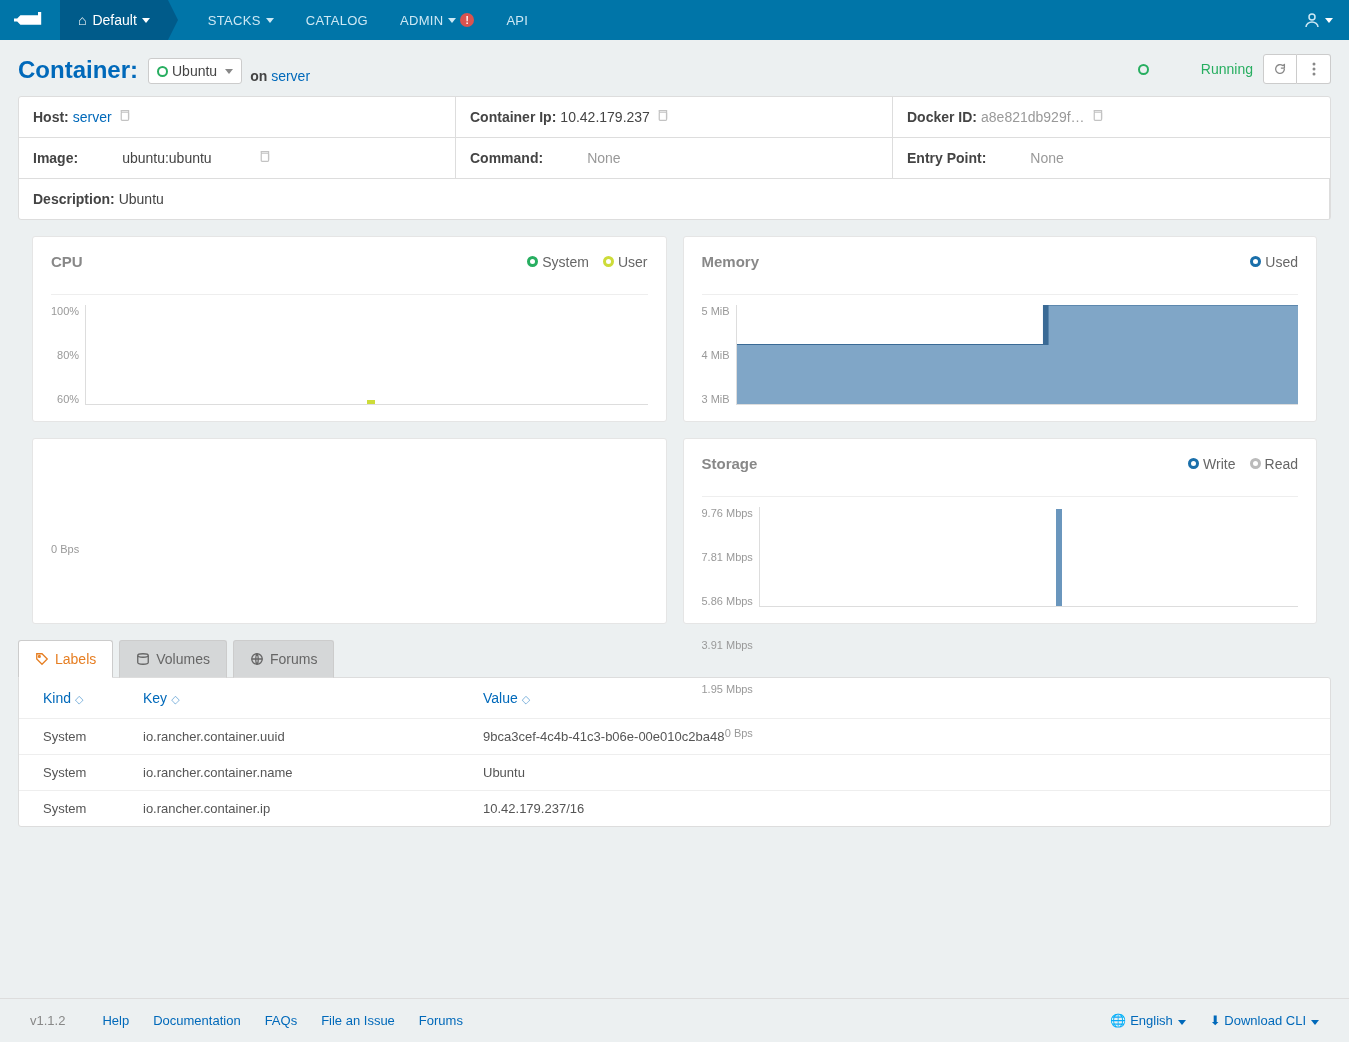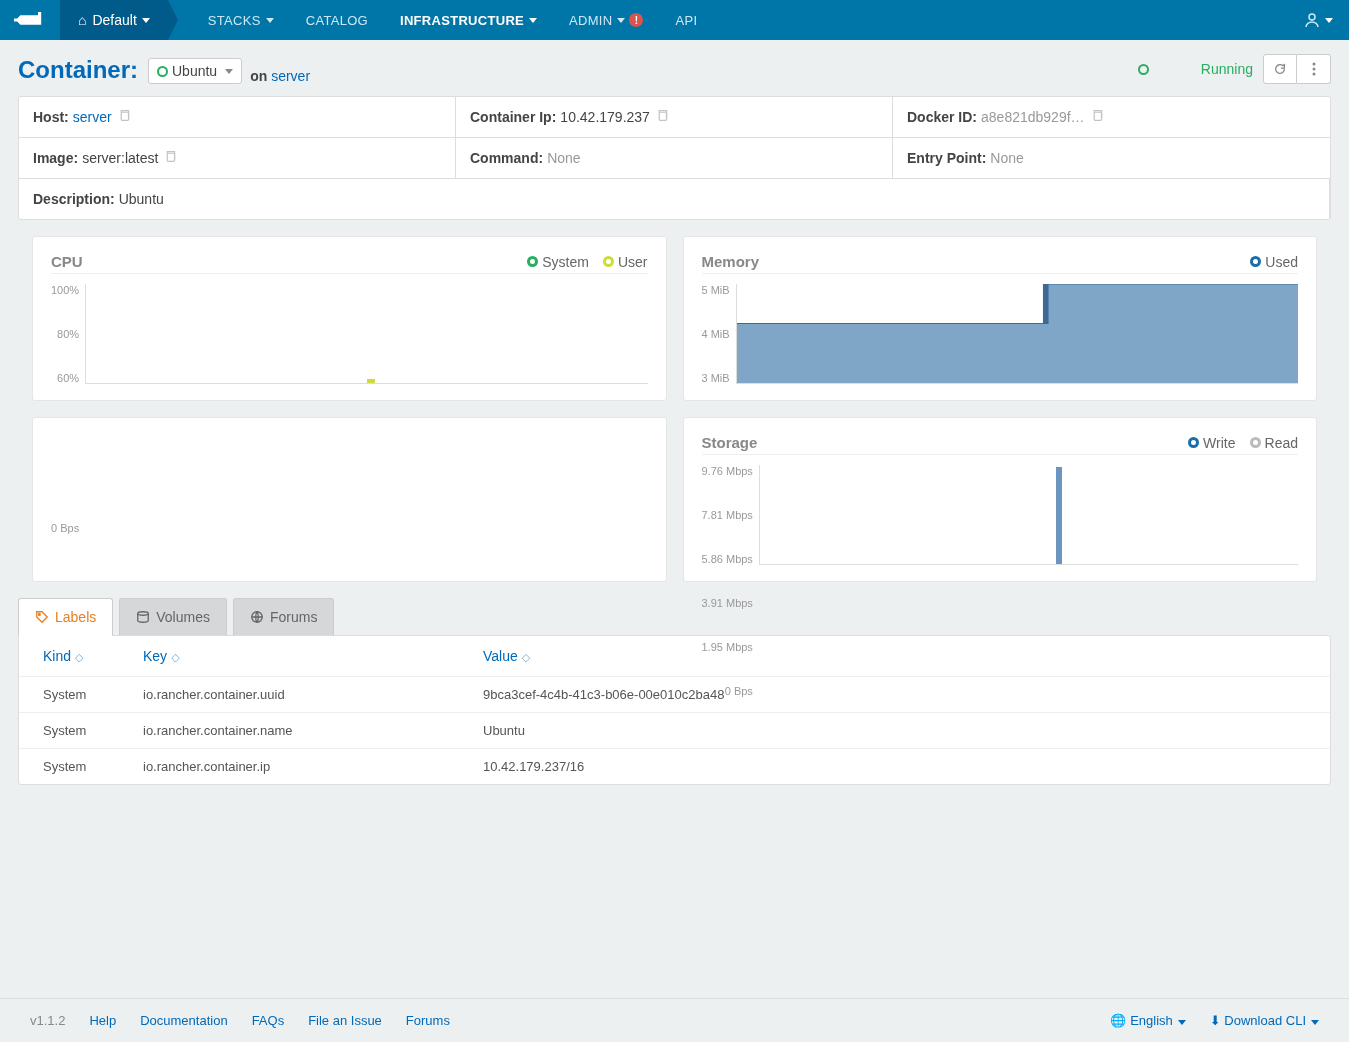--- a/index.html
+++ b/index.html
@@ -34,31 +34,31 @@
 .btn-group { display: flex; }
 .btn-icon { background: #fff; border: 1px solid #ccc; width: 34px; height: 30px; display: flex; align-items: center; justify-content: center; cursor: pointer; }
 .btn-icon:first-child { border-radius: 3px 0 0 3px; }
 .btn-icon:last-child { border-radius: 0 3px 3px 0; border-left: none; }
 
 
 .info-grid { background: #fff; border: 1px solid #ddd; border-radius: 3px; display: grid; grid-template-columns: 1fr 1fr 1fr; margin-bottom: 16px; }
 .info-cell { padding: 12px 14px; border-right: 1px solid #ddd; border-bottom: 1px solid #ddd; display: flex; align-items: center; }
 .info-cell:nth-child(3n) { border-right: none; }
 .info-cell.full { grid-column: 1 / -1; border-bottom: none; }
-.info-cell.row2 { border-bottom: 1px solid #ddd; }
+.info-cell.row2 { border-bottom: 1px solid #ddd; gap: 40px; }
 .info-label { font-weight: 600; color: #444; margin-right: 4px; }
 .info-value { color: #444; }
 .info-value.muted { color: #999; }
 .copy-icon { margin-left: 6px; cursor: pointer; opacity: 0.5; }
 .copy-icon svg { width: 13px; height: 13px; }
 
 
 .charts { display: grid; grid-template-columns: 1fr 1fr; gap: 16px; padding: 0 14px; margin-bottom: 16px; }
 .chart-card { background: #fff; border: 1px solid #e5e5e5; border-radius: 3px; padding: 16px 18px; }
-.chart-header { display: flex; align-items: center; border-bottom: 1px solid #eee; padding-bottom: 3px; margin-bottom: 10px; }
+.chart-header { display: flex; align-items: center; border-bottom: 1px solid #eee; padding-bottom: 24px; margin-bottom: 10px; }
 .chart-title { font-weight: 600; color: #888; font-size: 15px; }
 .chart-legend { margin-left: auto; display: flex; gap: 14px; font-size: 14px; color: #666; font-weight: 500; }
 .legend-item { display: flex; align-items: center; }
 .legend-dot { width: 11px; height: 11px; border-radius: 50%; border: 3px solid; margin-right: 4px; }
 .chart-body { display: flex; height: 100px; }
 .chart-yaxis { display: flex; flex-direction: column; justify-content: space-between; align-items: flex-end; font-size: 11px; color: #999; padding-right: 6px; gap: 32px; }
 .chart-plot { flex: 1; border-left: 1px solid #ddd; border-bottom: 1px solid #ddd; position: relative; }
 
 
 .tabs-section { background: #fff; border: 1px solid #ddd; border-radius: 0 3px 3px 3px; margin-bottom: 30px; }
@@ -67,21 +67,21 @@
 .tab.active { background: #fff; border-bottom-color: #fff; color: #e67e22; }
 .tab .tab-icon { width: 14px; height: 14px; }
 
 
 .table { width: 100%; border-collapse: collapse; }
 .table th { text-align: left; padding: 12px 24px; color: #0069ba; font-weight: 500; cursor: pointer; font-size: 14px; }
 .table th .sort-icon { margin-left: 4px; opacity: 0.6; font-size: 11px; }
 .table td { padding: 10px 24px; border-top: 1px solid #eee; font-size: 13px; color: #555; }
 
 
-.footer { position: fixed; bottom: 0; left: 0; right: 0; background: #ecf0f1; padding: 14px 30px; display: flex; align-items: center; font-size: 13px; border-top: 1px solid #ddd; }
+.footer { position: fixed; bottom: 0; left: 0; right: 0; background: #ecf0f1; padding: 14px 30px; display: flex; align-items: center; font-size: 13px; border-top: 1px solid #ddd; gap: 13px; }
 .footer .links { display: flex; gap: 24px; }
 .footer .version { color: #888; margin-right: 24px; }
 .footer .right { margin-left: auto; display: flex; gap: 24px; }
 </style>
 </head>
 <body>
 
 <div class="topnav">
   <div class="logo">
     <svg viewBox="0 0 40 24">
@@ -93,24 +93,20 @@
     <span>Default</span>
     <span class="caret-down"></span>
   </div>
   <div class="navitems">
     <div class="navitem">
         <span>STACKS</span>
         <span class="caret-down"></span>
       </div>
     <div class="navitem">
         <span>CATALOG</span>
-      </div>
-    <div class="navitem active">
-        <span>INFRASTRUCTURE</span>
-        <span class="caret-down"></span>
       </div>
     <div class="navitem">
         <span>ADMIN</span>
         <span class="caret-down"></span>
         <span class="alert-badge">!</span>
       </div>
     <div class="navitem">
         <span>API</span>
       </div>
   </div>
@@ -178,21 +174,21 @@
     <div class="info-cell">
       <span class="info-label">Docker ID: </span>
       <span class="info-value muted">a8e821db929f…</span>
       <span class="copy-icon"><svg viewBox="0 0 16 16" fill="none" stroke="#888" stroke-width="1.5">
             <rect x="4" y="4" width="9" height="10" rx="1"></rect>
             <path d="M4 4V2h9v10"></path>
           </svg></span>
     </div>
     <div class="info-cell row2">
       <span class="info-label">Image: </span>
-      <span class="info-value">server:latest</span>
+      <span class="info-value">ubuntu:ubuntu</span>
       <span class="copy-icon"><svg viewBox="0 0 16 16" fill="none" stroke="#888" stroke-width="1.5">
             <rect x="4" y="4" width="9" height="10" rx="1"></rect>
             <path d="M4 4V2h9v10"></path>
           </svg></span>
     </div>
     <div class="info-cell row2">
       <span class="info-label">Command: </span>
       <span class="info-value muted">None</span>
     </div>
     <div class="info-cell row2">

